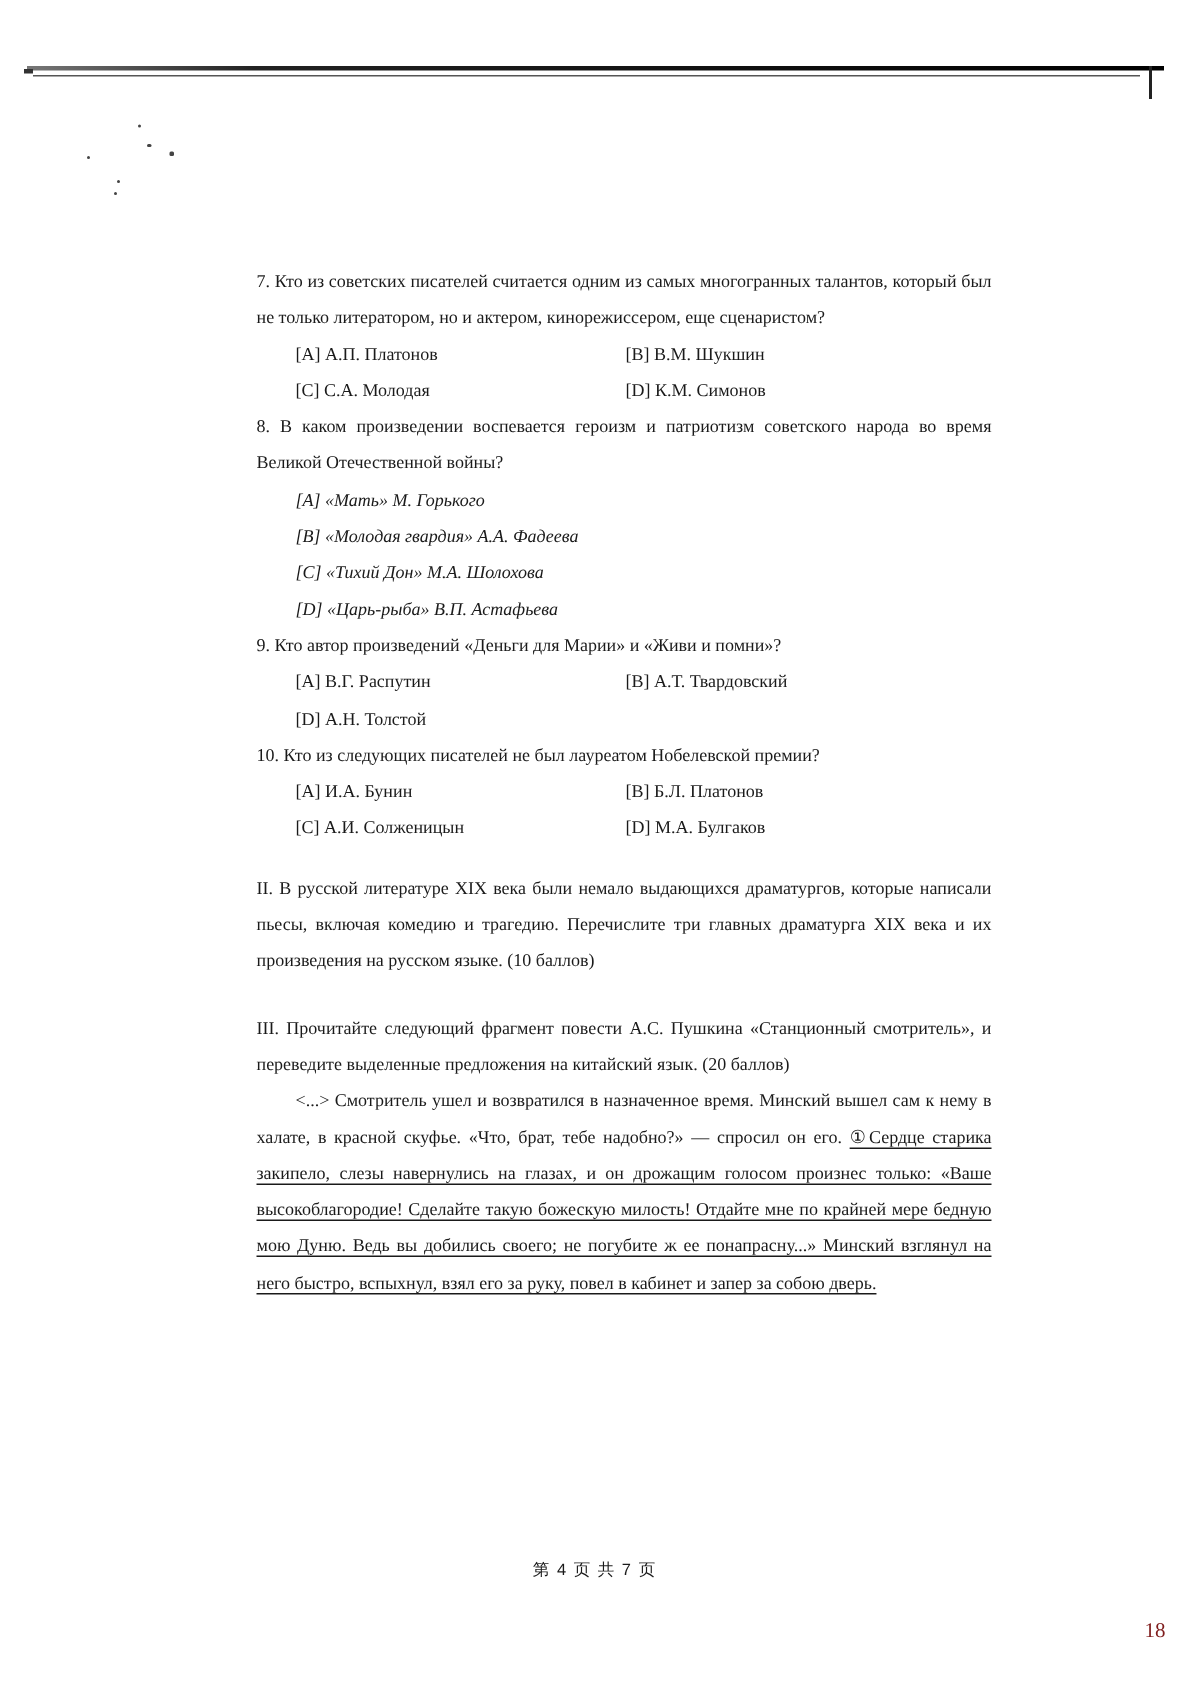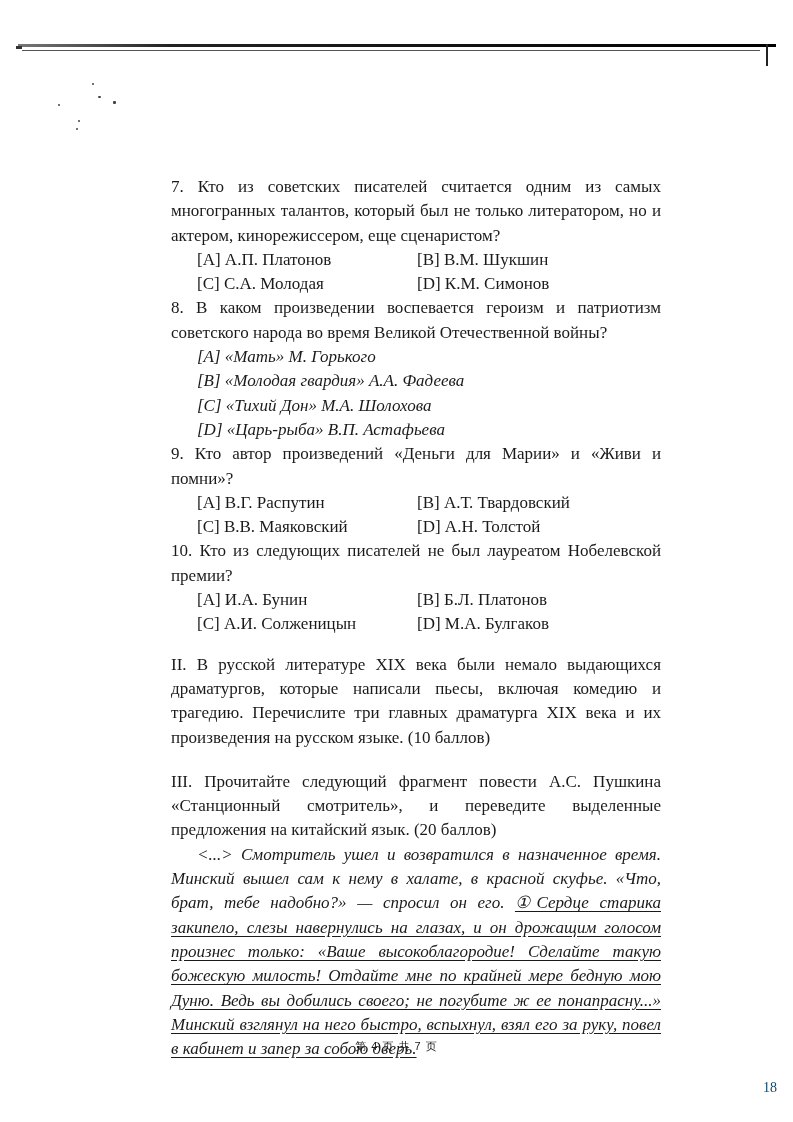--- a/index.html
+++ b/index.html
@@ -16,40 +16,40 @@
   }
   .top-rule-right {
     position:absolute; left:766px; top:44px; width:2px; height:22px; background:#222;
   }
   .top-rule-left {
     position:absolute; left:16px; top:46px; width:6px; height:3px; background:#333;
   }
   .speck { position:absolute; width:2px; height:2px; background:#444; border-radius:1px; }
   .content {
     position:absolute; left:171px; top:175px; width:490px;
-    font-size:17px; line-height:24.3px;
+    font-size:12px; line-height:24.3px;
   }
   .q-text { text-align:justify; }
   .opts2 { display:grid; grid-template-columns:220px 220px; padding-left:26px; }
   .opts1 { padding-left:26px;font-style:italic; }
   .opt { white-space:nowrap; }
   .section {
     font-weight:normal; text-align:justify; text-align-last:auto;
   }
   .sec2 { margin-top:16px; }
   .sec3 { margin-top:20px; }
   .passage { text-align:justify; }
-  .indent { text-indent:26px;font-style:italic; }
+  .indent { text-indent:26px; }
   .ul { text-decoration:underline; text-underline-offset:3px; }
   .footer {
     position:absolute; left:0; width:793px; top:1039px; text-align:center;
     font-size:11px; font-family:Liberation Sans, sans-serif; letter-spacing:1px;
   }
   .page-num {
-    position:absolute; right:16px; top:1080px; font-size:14px; color:#0c4a6e;
+    position:absolute; right:16px; top:1080px; font-size:14px; color:#7f1d1d;
   }
 </style>
 </head>
 <body>
 
 <div class="top-rule"></div>
 <div class="top-rule2"></div>
 <div class="top-rule-right"></div>
 <div class="top-rule-left"></div>
 
@@ -80,21 +80,20 @@
       <div class="opt">[C] «Тихий Дон» М.А. Шолохова</div>
       <div class="opt">[D] «Царь-рыба» В.П. Астафьева</div>
     </div>
   </div>
 
   <div>
     <div class="q-text">9. Кто автор произведений «Деньги для Марии» и «Живи и помни»?</div>
     <div class="opts2">
       <span class="opt">[A] В.Г. Распутин</span>
       <span class="opt">[B] А.Т. Твардовский</span>
-      <span class="opt">[C] В.В. Маяковский</span>
       <span class="opt">[D] А.Н. Толстой</span>
     </div>
   </div>
 
   <div>
     <div class="q-text">10. Кто из следующих писателей не был лауреатом Нобелевской премии?</div>
     <div class="opts2">
       <span class="opt">[A] И.А. Бунин</span>
       <span class="opt">[B] Б.Л. Платонов</span>
       <span class="opt">[C] А.И. Солженицын</span>

